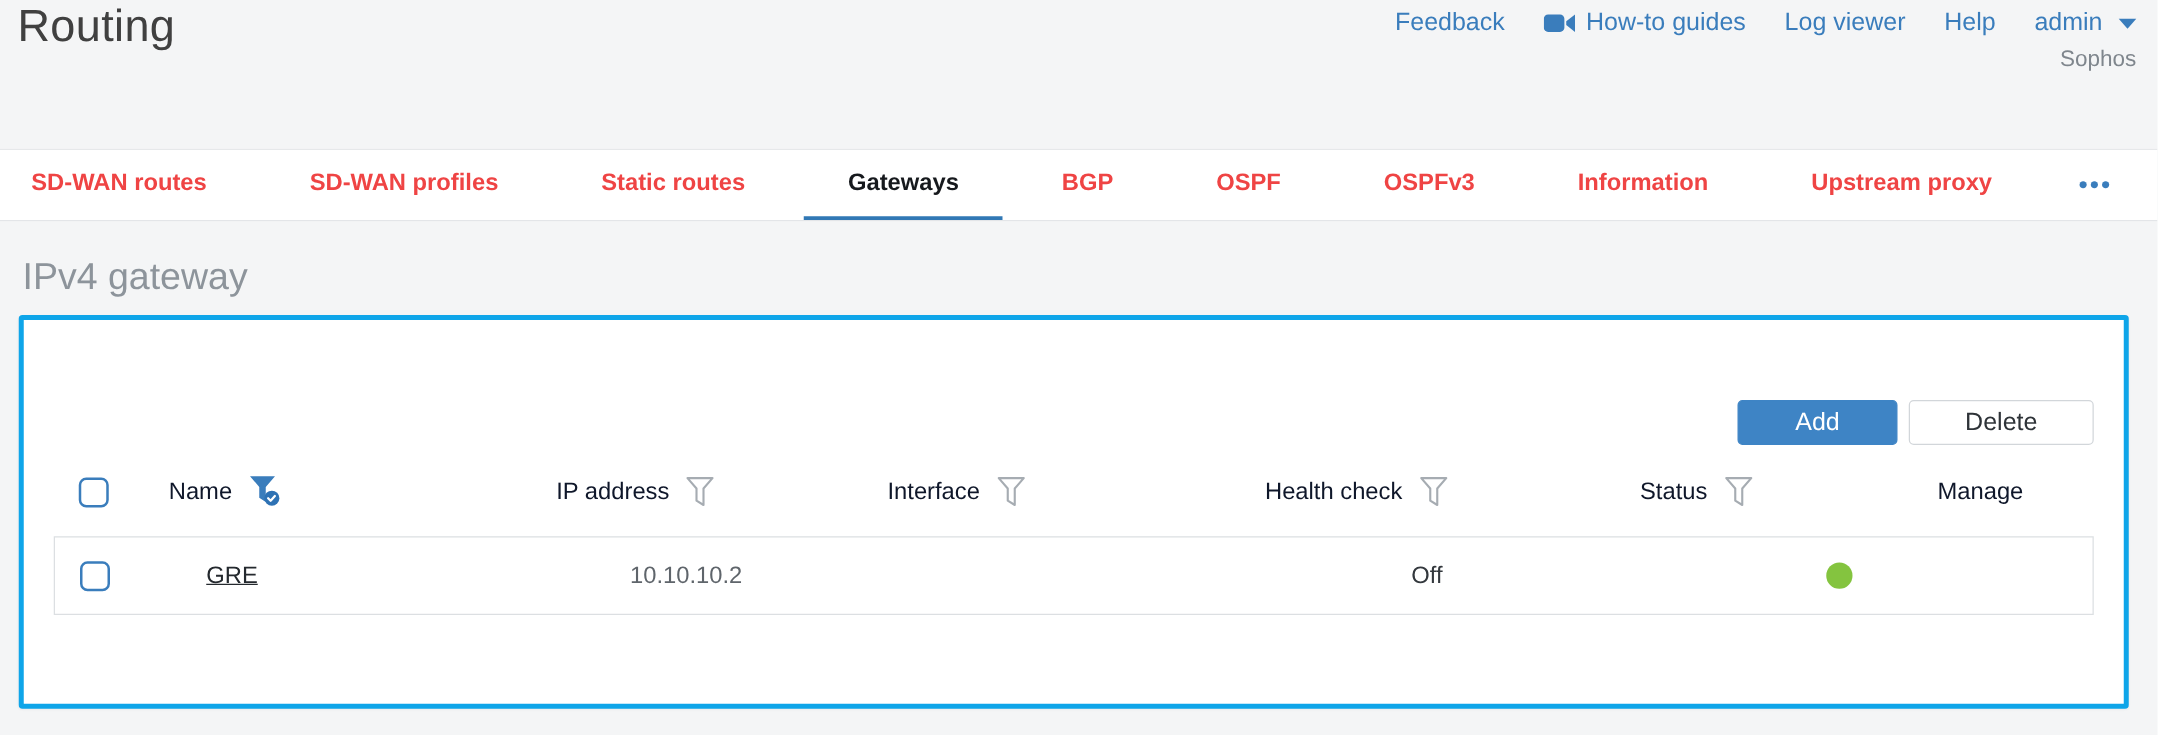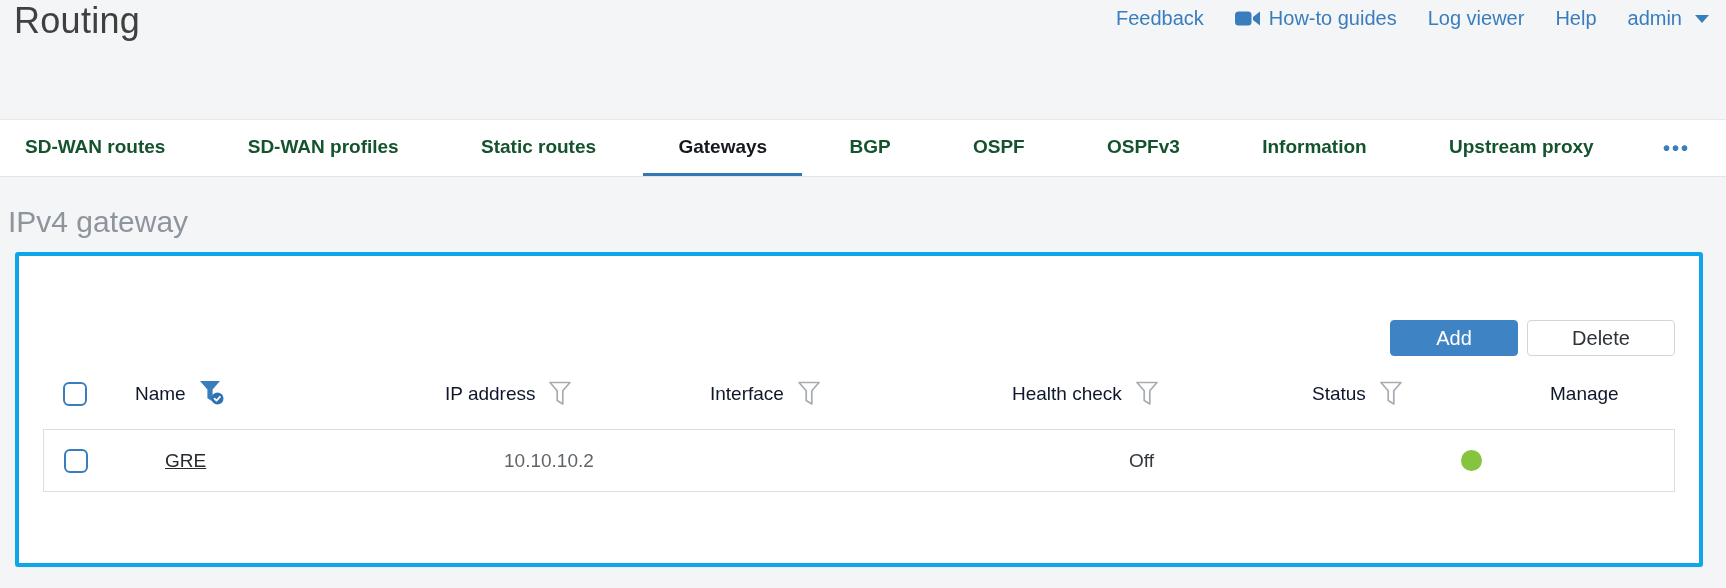--- a/index.html
+++ b/index.html
@@ -34,33 +34,33 @@
 
   
   .tabbar {
     height: 58px; background: #fff;
     border-top: 1px solid #e6e8ea; border-bottom: 1px solid #e3e5e8;
     display: flex; justify-content: space-between; align-items: stretch;
     padding-right: 14px;
   }
   .tab {
     display: flex; align-items: center; padding: 0 35px;
-    font-size: 19px; font-weight: 700; color: #14532d;
+    font-size: 19px; font-weight: 700; color: #ef4444;
     border-bottom: 3px solid transparent; cursor: pointer; white-space: nowrap;
   }
   .tab:first-child { padding-left: 25px; }
   .tab.active { color: #16191d; border-bottom-color: #3178b5; }
   .tab-more {
     display: flex; align-items: center; padding: 0 22px;
     color: #3a7dbc; font-weight: 700; font-size: 20px; letter-spacing: 2px; cursor: pointer;
   }
 
   
   .section-heading {
-    margin: 28px 0 0 8px; font-size: 30px; font-weight: 400; color: #8d949b;
+    margin: 28px 0 0 18px; font-size: 30px; font-weight: 400; color: #8d949b;
   }
 
   .panel {
     position: relative; margin: 13px 23px 0 15px; height: 315px;
     background: #fff; border: 4px solid #0ea5e9; border-radius: 3px;
     box-shadow: 0 1px 2px rgba(0,0,0,.04);
   }
 
   .toolbar { position: absolute; top: 64px; right: 24px; display: flex; gap: 9px; }
   .btn {
@@ -113,20 +113,21 @@
         <span>Log viewer</span>
       </span>
       <span class="top-link">
         <span>Help</span>
       </span>
       <span class="top-link">
         <span>admin</span>
         <span class="caret-down"></span>
       </span>
     </div>
+    <div class="brand">Sophos</div>
   </div>
 </div>
 
 <div class="tabbar">
   <div class="tab">SD-WAN routes</div>
   <div class="tab">SD-WAN profiles</div>
   <div class="tab">Static routes</div>
   <div class="tab active">Gateways</div>
   <div class="tab">BGP</div>
   <div class="tab">OSPF</div>

